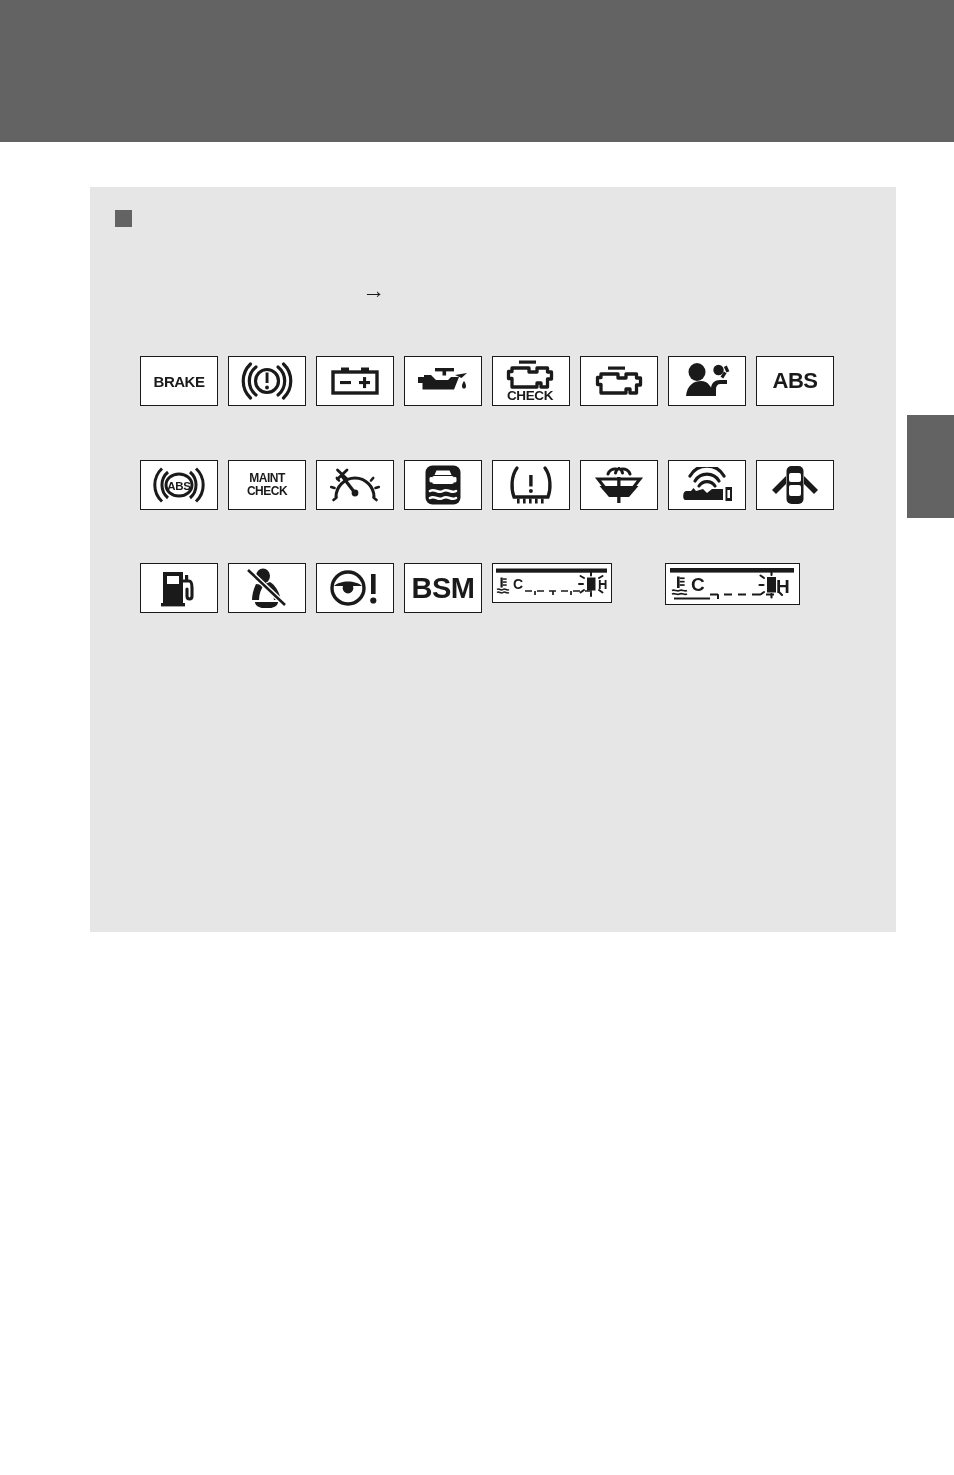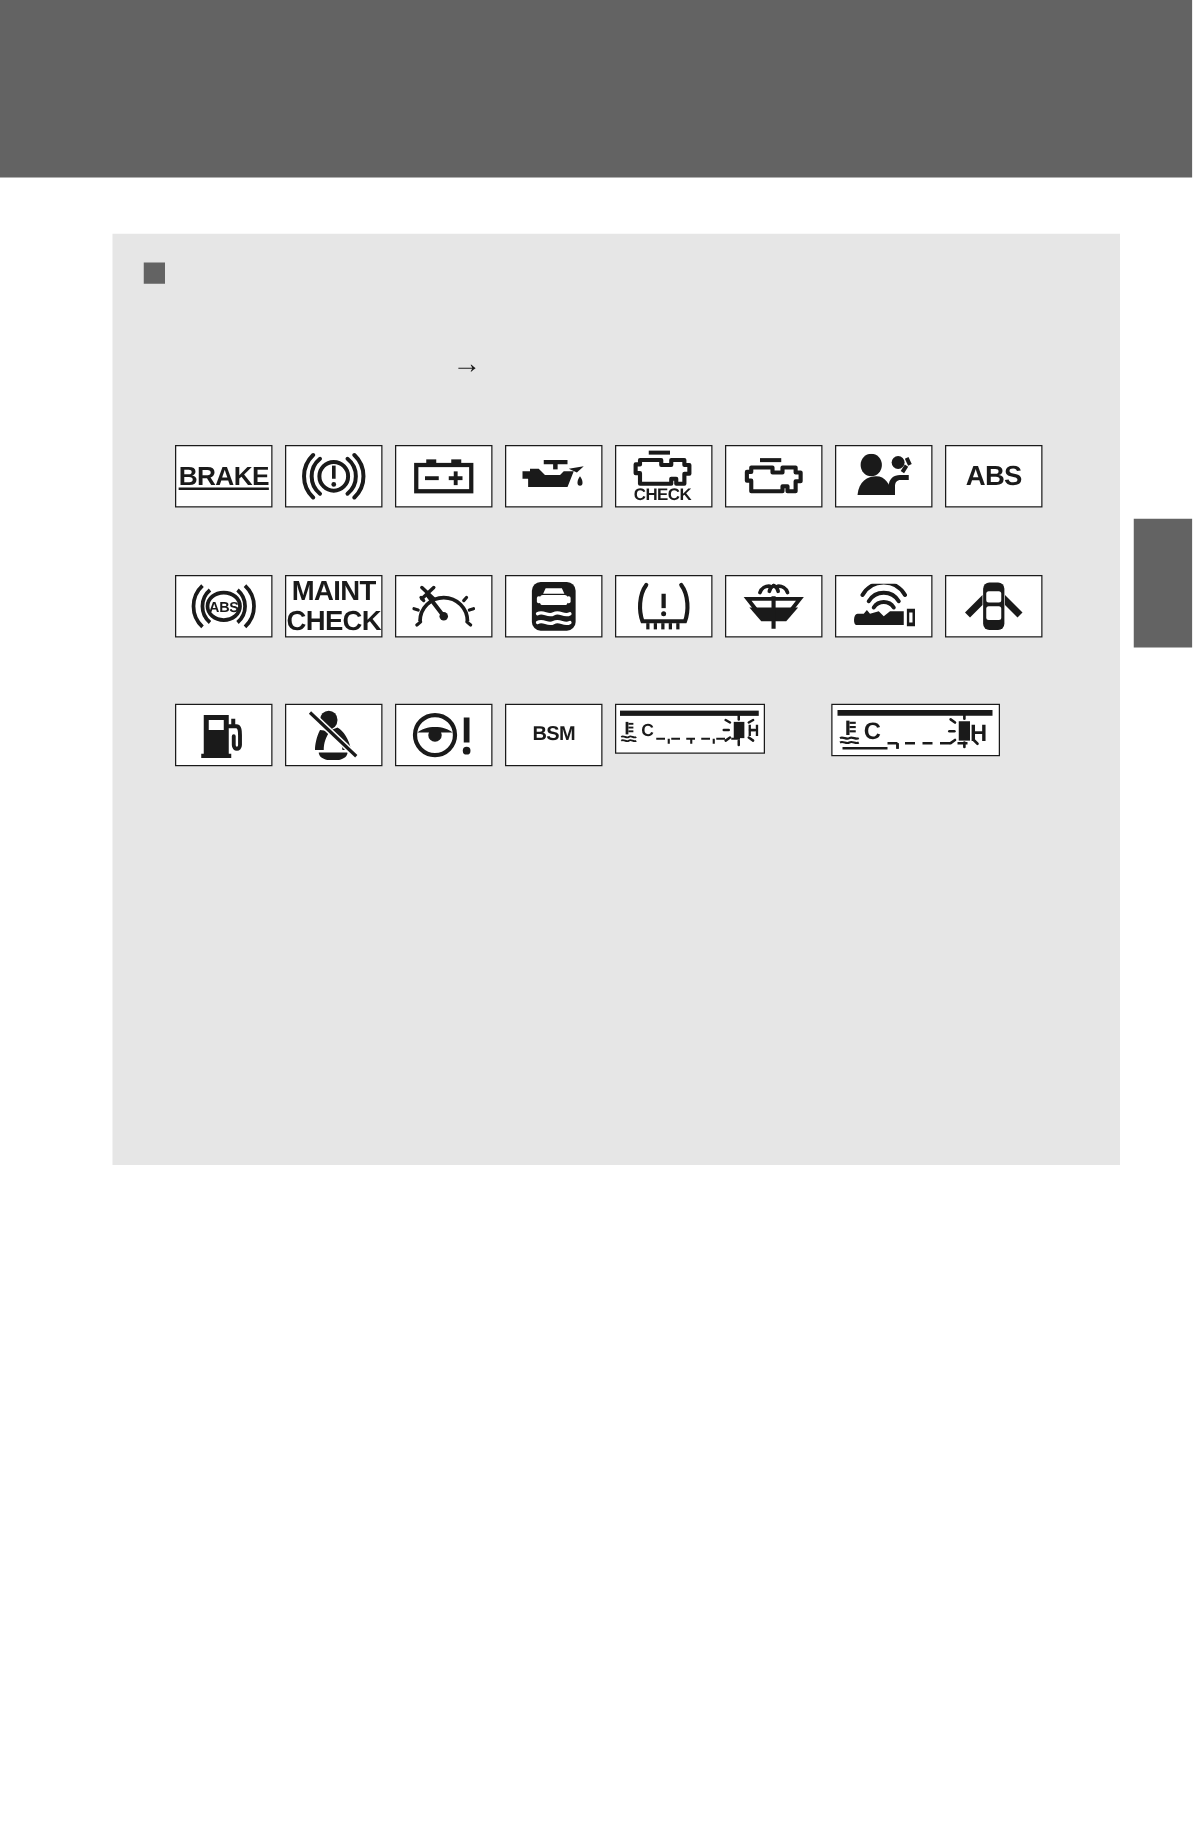--- a/index.html
+++ b/index.html
@@ -132,24 +132,24 @@
   .icon-cell svg { display: block; }
 
   .icon-text {
     font-family: "Liberation Sans", sans-serif;
     font-weight: bold;
     color: #1a1a1a;
     letter-spacing: -0.5px;
     text-align: center;
     line-height: 1.0;
   }
-  .t-brake { font-size: 21px; text-decoration: underline; }
+  .t-brake { font-size: 15px; }
   .t-abs   { font-size: 22px; }
-  .t-bsm   { font-size: 16px; }
-  .t-maint { font-size: 22px; line-height: 1.08; }
+  .t-bsm   { font-size: 29px; }
+  .t-maint { font-size: 12px; line-height: 1.08; }
 
   
   .gauge-cell {
     background: #ffffff;
     border: 1.6px solid #1a1a1a;
     box-sizing: border-box;
     position: relative;
     flex: none;
     margin-right: 10px;
   }

